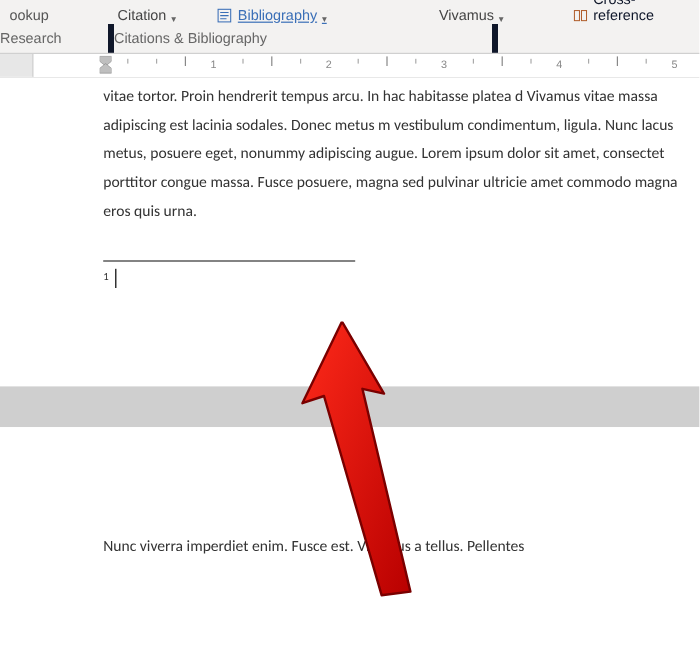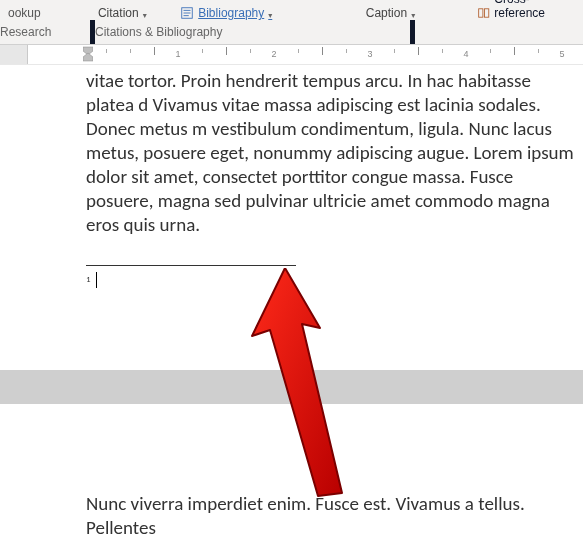--- a/index.html
+++ b/index.html
@@ -109,21 +109,21 @@
   }
   .page.page-one {
     padding-top: 4px;
     padding-bottom: 82px;
   }
   .page.page-two {
     padding-top: 88px;
     padding-bottom: 20px;
   }
   .body-text {
-    font-size: 19px;
+    font-size: 13px;
     line-height: 24px;
     color: #333;
     white-space: normal;
   }
   .footnote-sep {
     width: 210px;
     border: none;
     border-top: 1px solid #333;
     margin-top: 28px;
     margin-bottom: 6px;
@@ -173,21 +173,21 @@
       <svg class="icon-svg" viewBox="0 0 16 16">
           <rect x="2" y="2" width="12" height="12" fill="none" stroke="#3a6fb7" stroke-width="1"></rect>
           <line x1="4" y1="5" x2="12" y2="5" stroke="#3a6fb7"></line>
           <line x1="4" y1="8" x2="12" y2="8" stroke="#3a6fb7"></line>
           <line x1="4" y1="11" x2="10" y2="11" stroke="#3a6fb7"></line>
         </svg>
       <span>Bibliography</span>
       <span class="dropdown-caret">▾</span>
     </div>
     <div class="ribbon-item caption">
-      <span>Caption</span>
+      <span>Vivamus</span>
       <span class="dropdown-caret">▾</span>
     </div>
     <div class="ribbon-item crossref">
       <svg class="icon-svg" viewBox="0 0 16 16">
           <rect x="2" y="3" width="5" height="10" fill="none" stroke="#b05c2a" stroke-width="1"></rect>
           <rect x="9" y="3" width="5" height="10" fill="none" stroke="#b05c2a" stroke-width="1"></rect>
         </svg>
       <span>Cross-reference</span>
     </div>
   </div>

